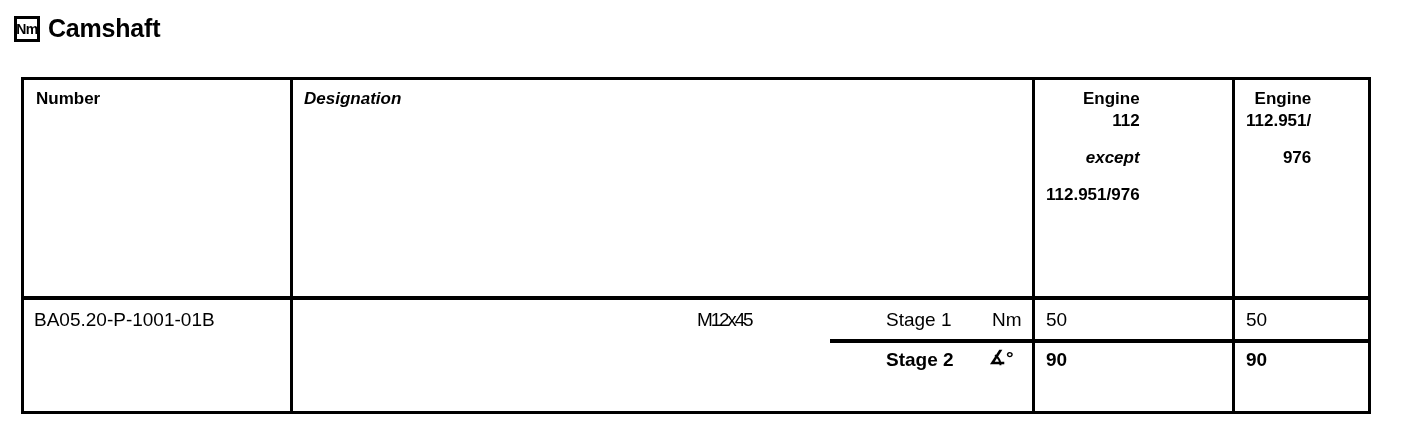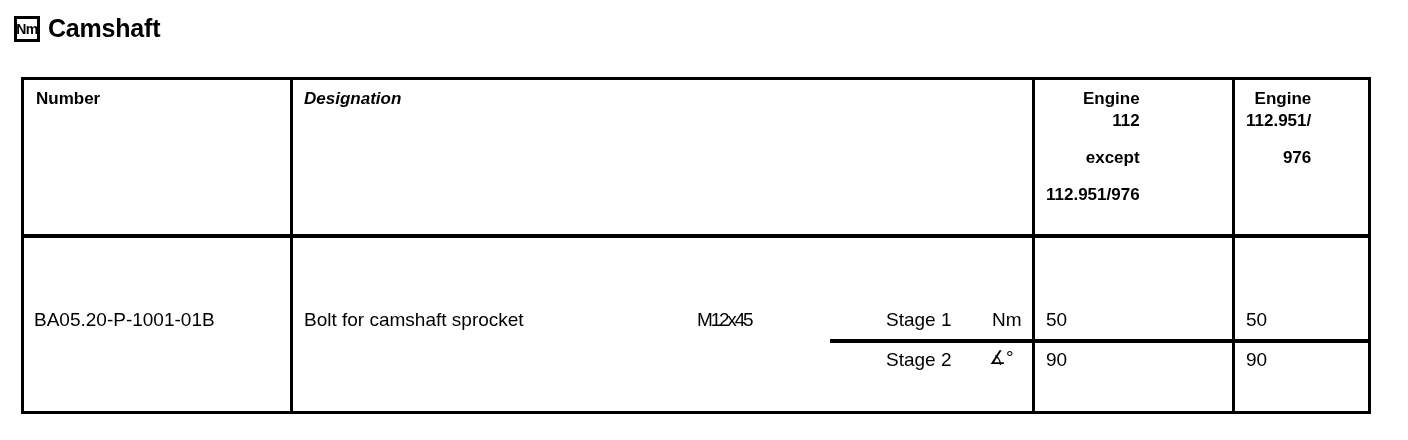--- a/index.html
+++ b/index.html
@@ -54,21 +54,21 @@
     height: 337px;
     border: 3px solid #000;
     box-sizing: border-box;
   }
 
   .head-band {
     position: absolute;
     left: 0;
     top: 0;
     right: 0;
-    height: 158px;
+    height: 220px;
     border-bottom: 4px solid #000;
     box-sizing: border-box;
   }
 
   .col-divider {
     position: absolute;
     top: 0;
     bottom: 0;
     width: 3px;
     background: #000;
@@ -86,38 +86,38 @@
     line-height: 1.0;
   }
   .head-number     { left: 12px;   top: 10px; }
   .head-designation{ left: 280px;  top: 10px; font-style: italic; }
   .head-engine1    { left: 1022px; top: 10px; }
   .head-engine2    { left: 1222px; top: 10px; }
 
   .head-engine1 div, .head-engine2 div { white-space: nowrap; text-align: right; }
   .hl-1 { margin-bottom: 5px; }
   .hl-2 { margin-bottom: 20px; }
-  .hl-3 { margin-bottom: 20px; }
+  .hl-3 { margin-bottom: 20px; font-style: italic; }
 
   
   .body-band {
     position: absolute;
     left: 0;
     top: 219px;
     right: 0;
     bottom: 0;
   }
 
   .row {
     position: absolute;
     left: 0;
     right: 0;
   }
   .row-stage1 { top: 0;    height: 40px; }
-  .row-stage2 { top: 40px; bottom: 0; }
+  .row-stage2 { top: 40px; bottom: 0; font-weight: bold; }
 
   .stage-sep {
     position: absolute;
     left: 806px;
     right: 0;
     top: 40px;
     height: 4px;
     background: #000;
   }
 
@@ -166,21 +166,20 @@
       <div class="hl-1">Engine</div>
       <div class="hl-2">112.951/</div>
       <div>976</div>
     </div>
   </div>
 
   <div class="body-band">
 
     <div class="row row-stage1">
       <div class="cell cell-part">BA05.20-P-1001-01B</div>
-      <div class="cell cell-desc">Bolt for camshaft sprocket</div>
       <div class="cell cell-size">M12x45</div>
       <div class="cell cell-stage">Stage 1</div>
       <div class="cell cell-unit">Nm</div>
       <div class="cell cell-v1">50</div>
       <div class="cell cell-v2">50</div>
     </div>
 
     <div class="stage-sep"></div>
 
     <div class="row row-stage2">

